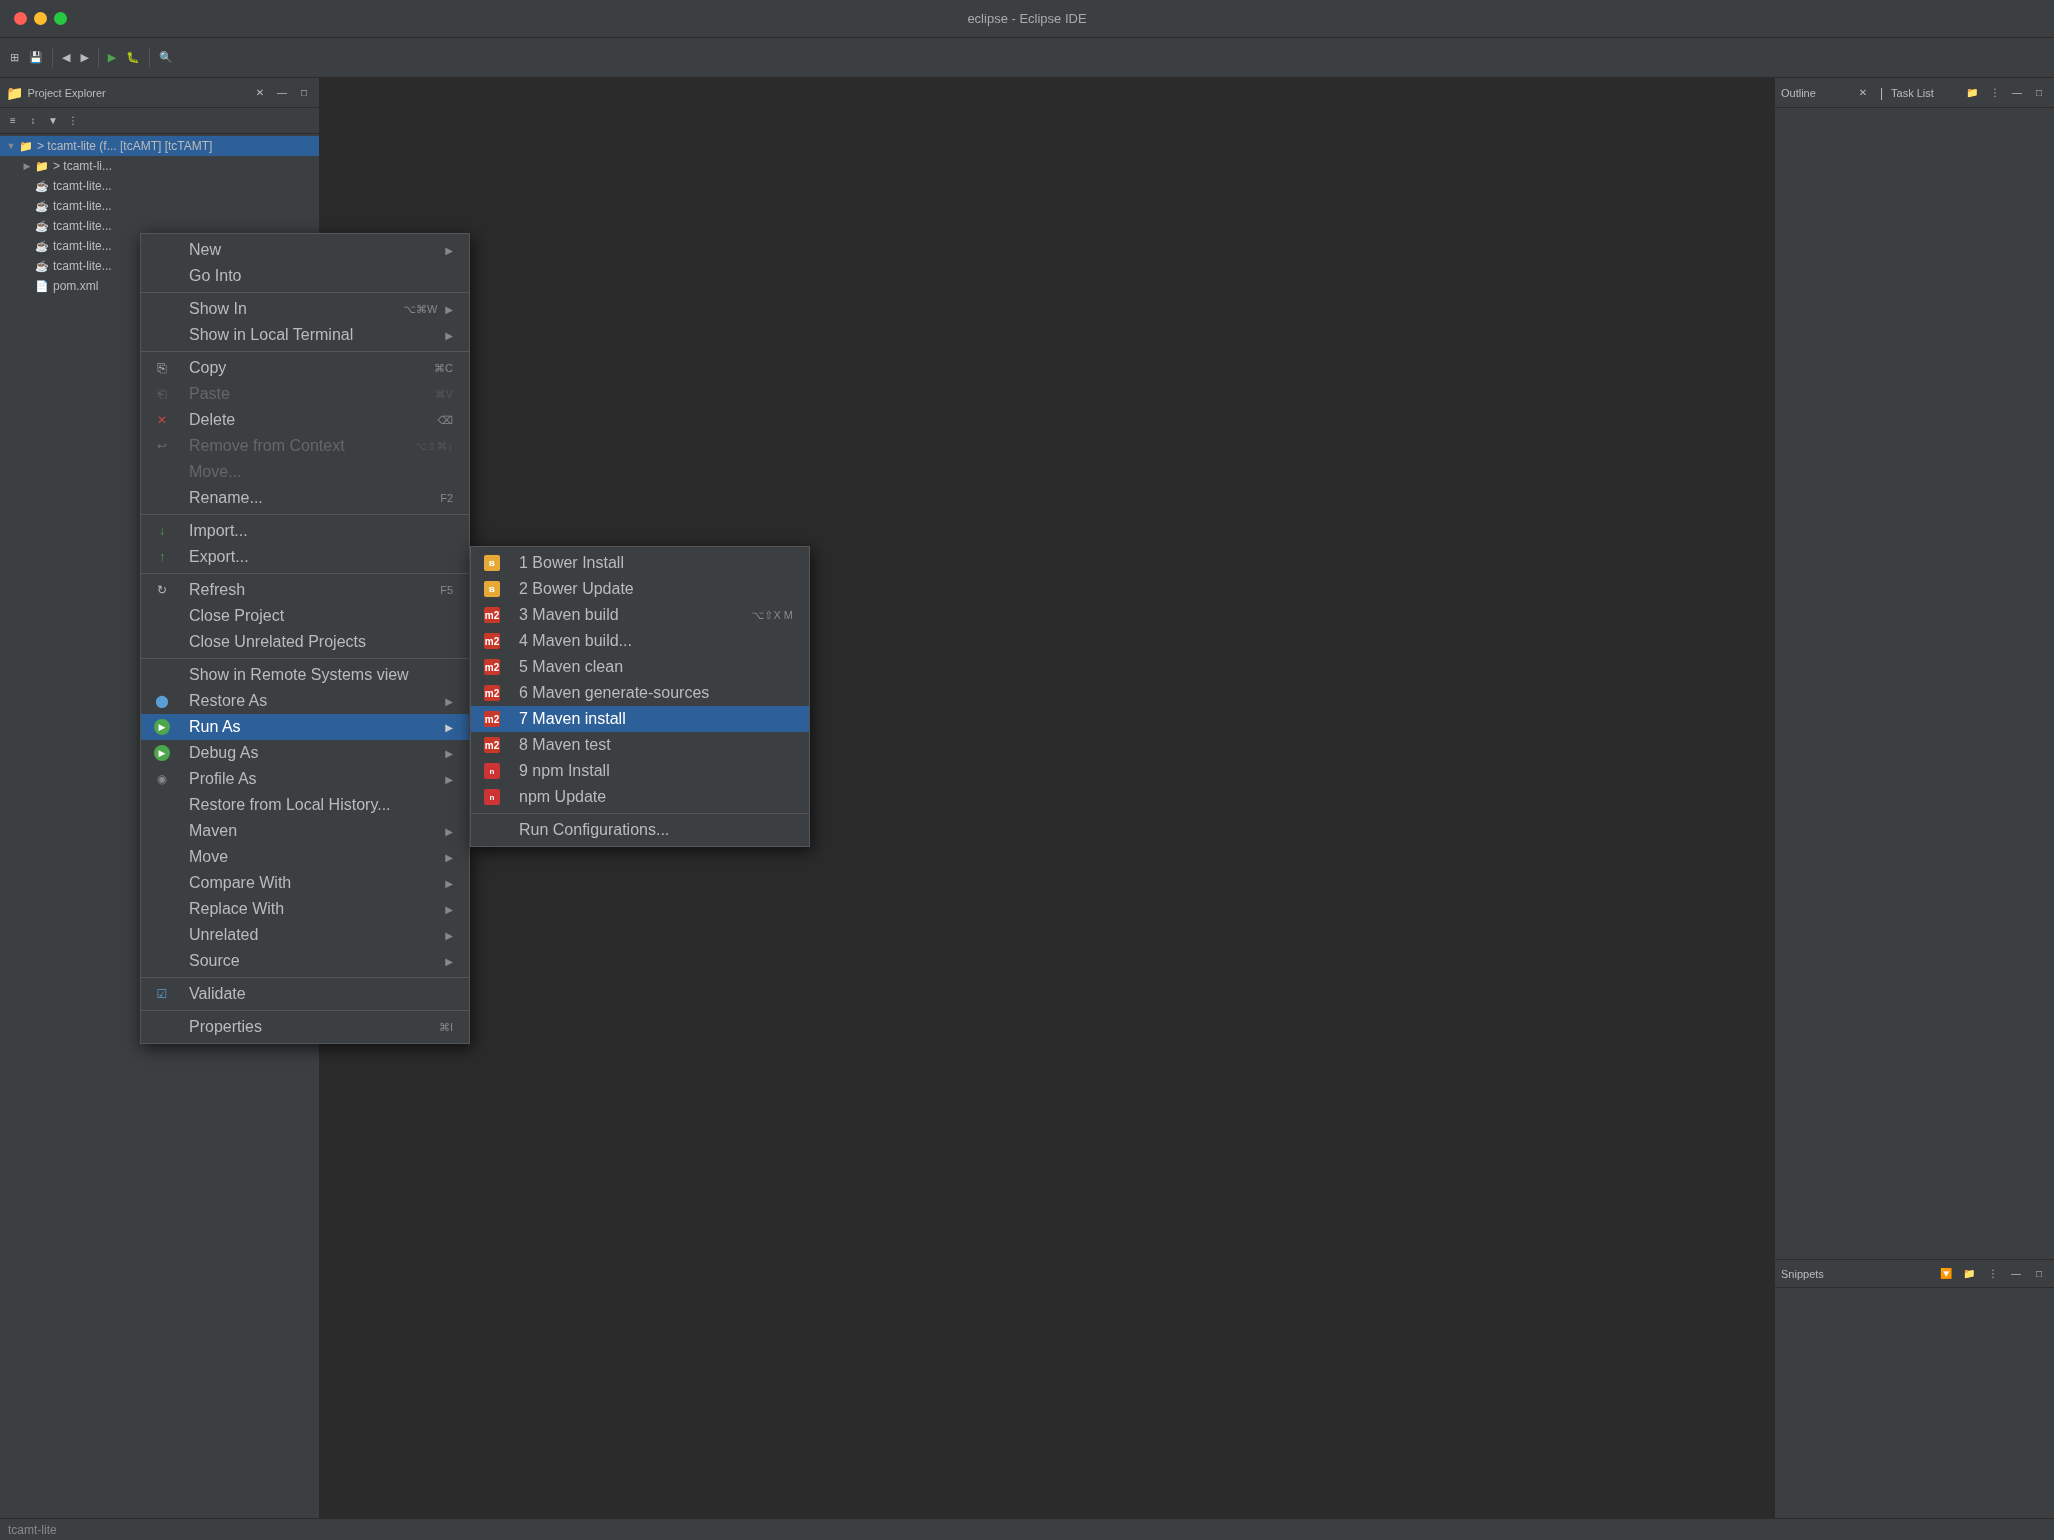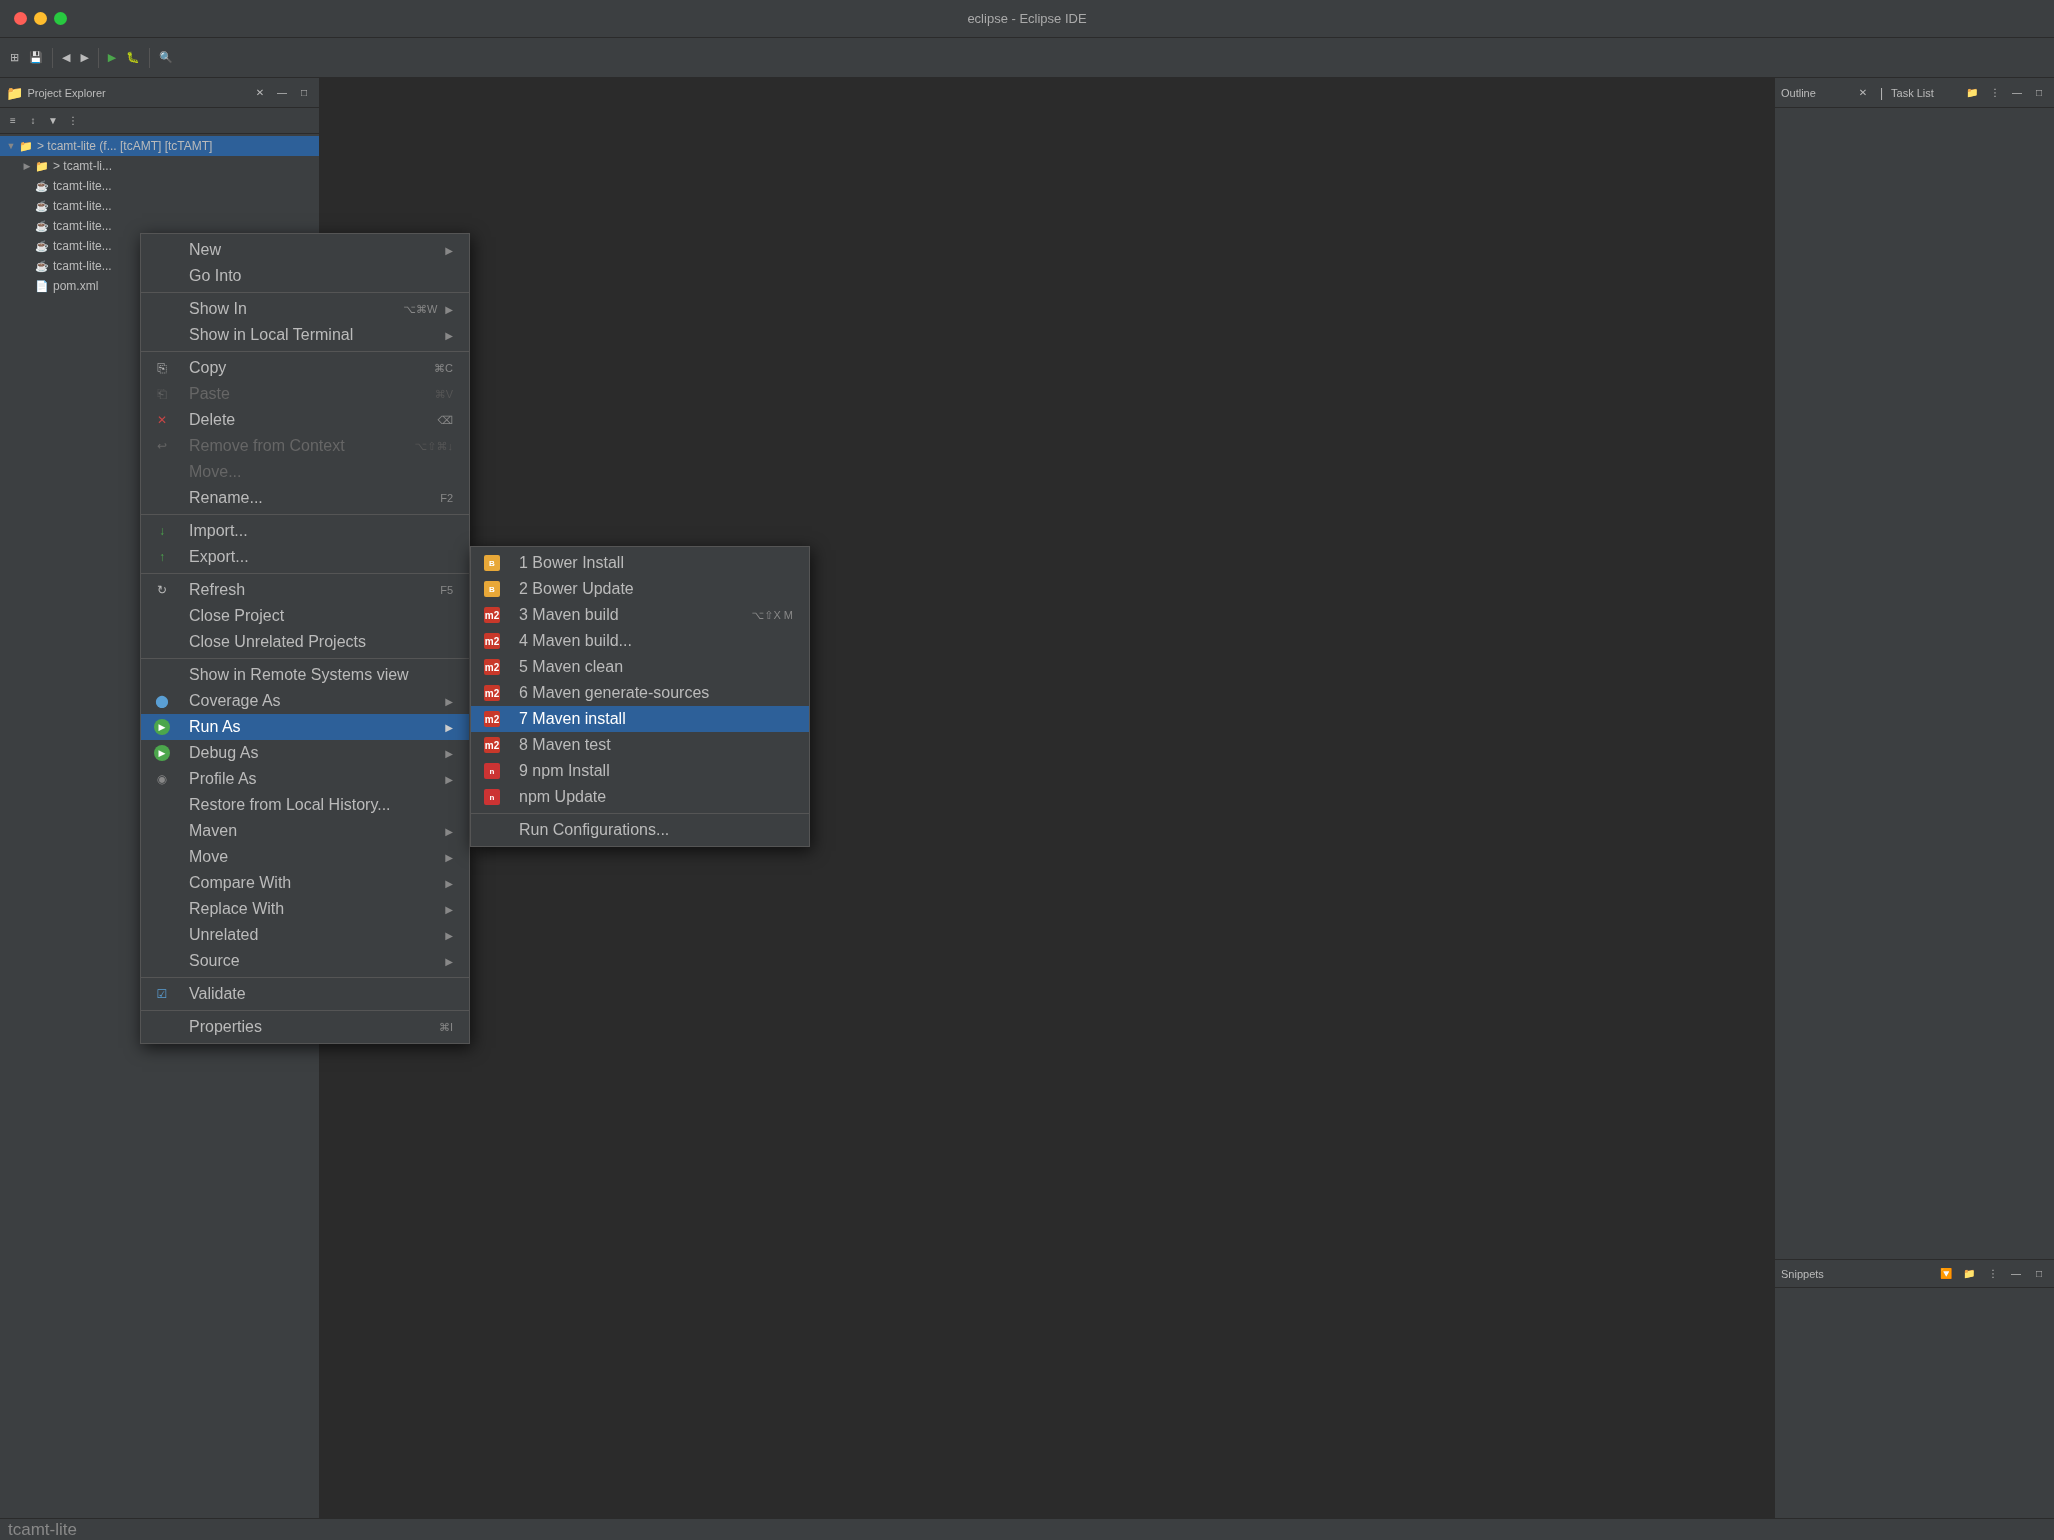--- a/index.html
+++ b/index.html
@@ -270,21 +270,21 @@
       position: absolute;
       bottom: 0;
       left: 0;
       right: 0;
       height: 22px;
       background: #3c3f41;
       border-top: 1px solid #2b2b2b;
       display: flex;
       align-items: center;
       padding: 0 8px;
-      font-size: 17px;
+      font-size: 12px;
       color: #888;
     }
 
     
     .snippets-panel {
       flex: 1;
       padding: 6px;
     }
     .snippets-header {
       height: 28px;
@@ -549,21 +549,21 @@
       <span class="menu-item-icon"></span>
       <span class="menu-item-label">Close Unrelated Projects</span>
     </div>
     <div class="menu-separator"></div>
     <div class="menu-item">
       <span class="menu-item-icon"></span>
       <span class="menu-item-label">Show in Remote Systems view</span>
     </div>
     <div class="menu-item">
       <span class="menu-item-icon" style="color:#5a9fd4;">⬤</span>
-      <span class="menu-item-label">Coverage As</span>
+      <span class="menu-item-label">Restore As</span>
       <span class="menu-item-arrow">▶</span>
     </div>
     <div class="menu-item highlighted">
       <span class="menu-item-icon">
         <span class="run-circle">▶</span>
       </span>
       <span class="menu-item-label" style="color:white;">Run As</span>
       <span class="menu-item-arrow" style="color:#ccc;">▶</span>
     </div>
     <div class="menu-item">

